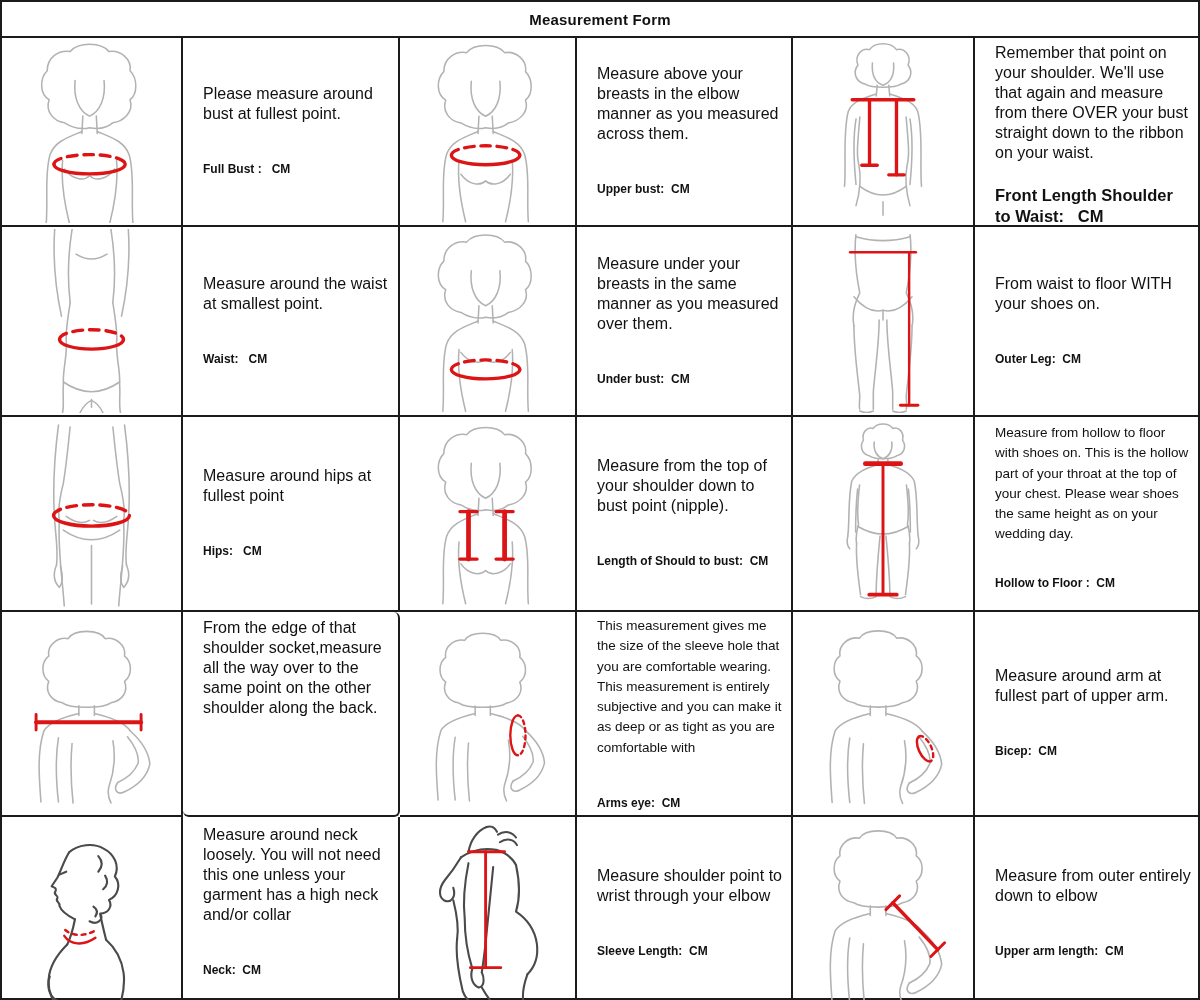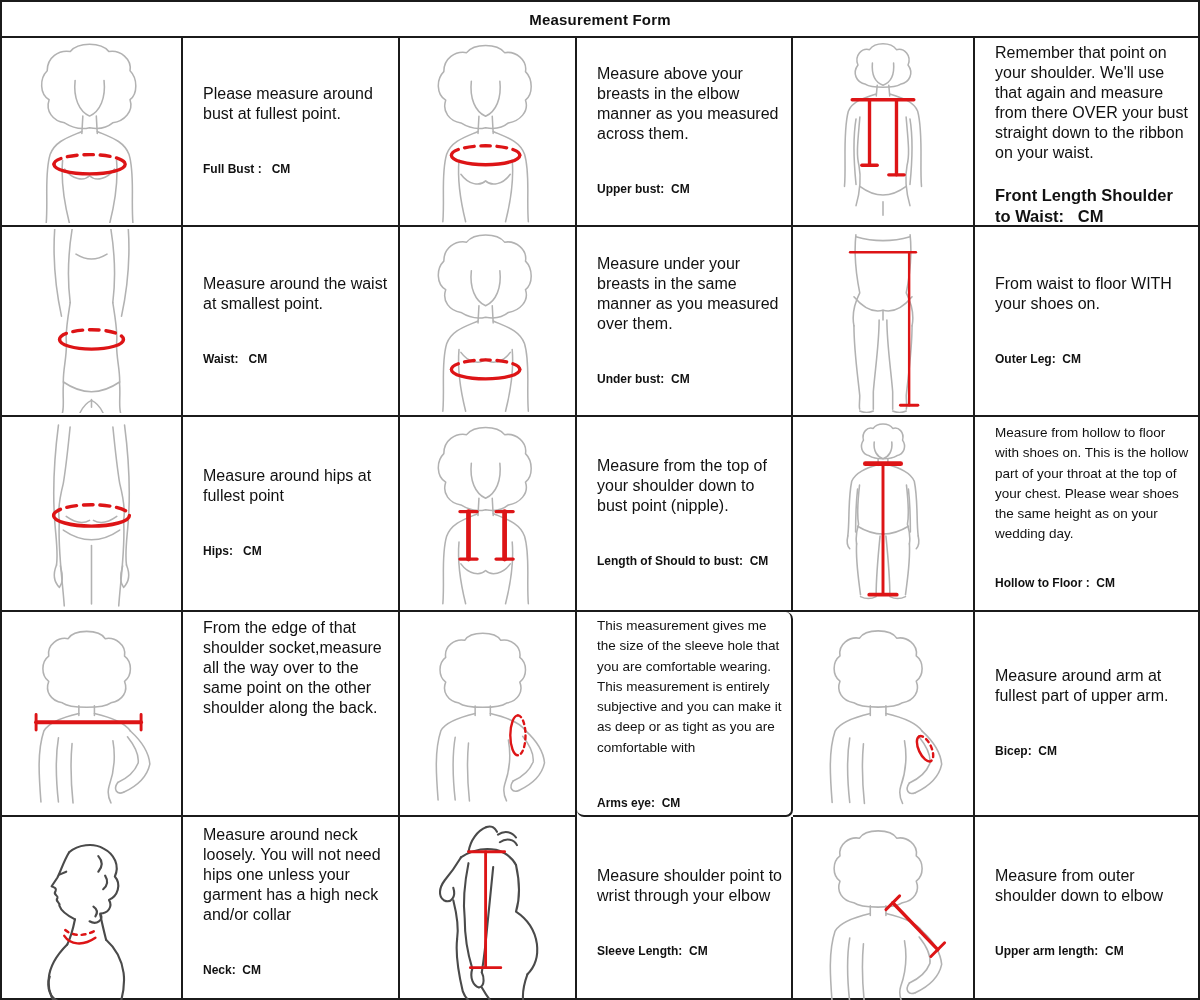--- a/index.html
+++ b/index.html
@@ -16,26 +16,26 @@
   .cell.last-row{border-bottom:none;}
   .fig-cell{display:flex;align-items:center;justify-content:center;padding:2px;}
   .fig-cell svg{width:100%;height:100%;display:block;}
   .text-cell{display:flex;flex-direction:column;justify-content:center;
     padding:4px 6px 6px 20px;font-size:16px;line-height:1.25;gap:20px;}
   .desc{margin:0;}
   .label{margin:18px 0 0 0;font-weight:bold;font-size:12px;line-height:1.25;}
   
   [data-name="text-front-length"]{justify-content:flex-start;padding-top:5px;}
   [data-name="text-front-length"] .label{margin-top:2px;font-size:16.5px;}
-  [data-name="text-arms-eye"]{justify-content:flex-start;padding-top:4px;border-radius:7px;}
+  [data-name="text-arms-eye"]{justify-content:flex-start;padding-top:4px;}
   [data-name="text-hollow-to-floor"]{justify-content:flex-start;padding-top:6px;}
   [data-name="text-hollow-to-floor"] .desc,
   [data-name="text-arms-eye"] .desc{font-size:13.5px;line-height:1.5;}
   [data-name="text-hollow-to-floor"] .label{margin-top:11px;}
-  [data-name="text-shoulder-to-shoulder"]{justify-content:flex-start;padding-top:6px;}
+  [data-name="text-shoulder-to-shoulder"]{justify-content:flex-start;padding-top:6px;border-radius:6px;}
   [data-name="text-shoulder-to-shoulder"] .label{margin-top:14px;}
   [data-name="text-neck"]{justify-content:flex-start;padding-top:8px;}
 </style>
 </head>
 <body>
 
 <div class="form" data-name="measurement-form">
   <div class="title" data-name="page-title">Measurement Form</div>
   <div class="grid" id="grid" data-name="measurement-grid">
       <div class="cell fig-cell" data-name="figure-full-bust">
@@ -350,21 +350,21 @@
     <path d="M47,160 C43,172 48,183 58,186"></path>
     <path d="M105,122 C114,130 121,142 123,156 C125,172 121,183 119,190"></path>
           </g>
     <g fill="none" stroke="#dd1416" stroke-width="3" stroke-linecap="round">
             <path d="M62,118 C68,127 81,129 94,120" stroke-width="2.5"></path>
     <path d="M63,112 C70,118 82,119 93,113" stroke-width="2.5" stroke-dasharray="4 5"></path>
           </g>
         </svg>
       </div>
       <div class="cell text-cell last-row" data-name="text-neck">
-        <p class="desc" data-name="measurement-instructions">Measure around neck loosely. You will not need hips one unless your garment has a high neck and/or collar</p>
+        <p class="desc" data-name="measurement-instructions">Measure around neck loosely. You will not need this one unless your garment has a high neck and/or collar</p>
         <p class="label" data-name="measurement-label">Neck:&nbsp; CM</p>
       </div>
       <div class="cell fig-cell last-row" data-name="figure-sleeve-length">
         <svg viewBox="0 0 180 190" preserveAspectRatio="xMidYMid meet" data-name="sleeve-length-illustration">
     <g fill="none" stroke="#4a4a4a" stroke-width="2.2" stroke-linecap="round" stroke-linejoin="round">
             <path d="M70,30 C72,18 79,8 89,4"></path>
             <path d="M89,4 C94,2 98,5 100,9"></path>
     <path d="M101,12 C108,7 116,9 120,15 M103,20 C110,15 118,17 121,23"></path>
     <path d="M62,36 C74,28 88,26 99,28 C109,31 116,36 120,44"></path>
     <path d="M62,36 C56,46 50,54 45,60 C39,68 38,77 44,81 C52,85 57,77 54,68"></path>
@@ -403,17 +403,17 @@
   <path d="M70,126 C68,148 69,168 71,187"></path>
           </g>
     <g fill="none" stroke="#dd1416" stroke-width="3" stroke-linecap="round">
             <path d="M100,84 L146,132" stroke-width="3.5"></path>
     <path d="M93,91 L107,77" stroke-width="3"></path>
     <path d="M139,139 L153,125" stroke-width="3"></path>
           </g>
         </svg>
       </div>
       <div class="cell text-cell last-col last-row" data-name="text-upper-arm-length">
-        <p class="desc" data-name="measurement-instructions">Measure from outer shoulder down to elbow</p>
+        <p class="desc" data-name="measurement-instructions">Measure from outer entirely down to elbow</p>
         <p class="label" data-name="measurement-label">Upper arm length:&nbsp; CM</p>
       </div>
     </div>
 </div>
 
 </body></html>

